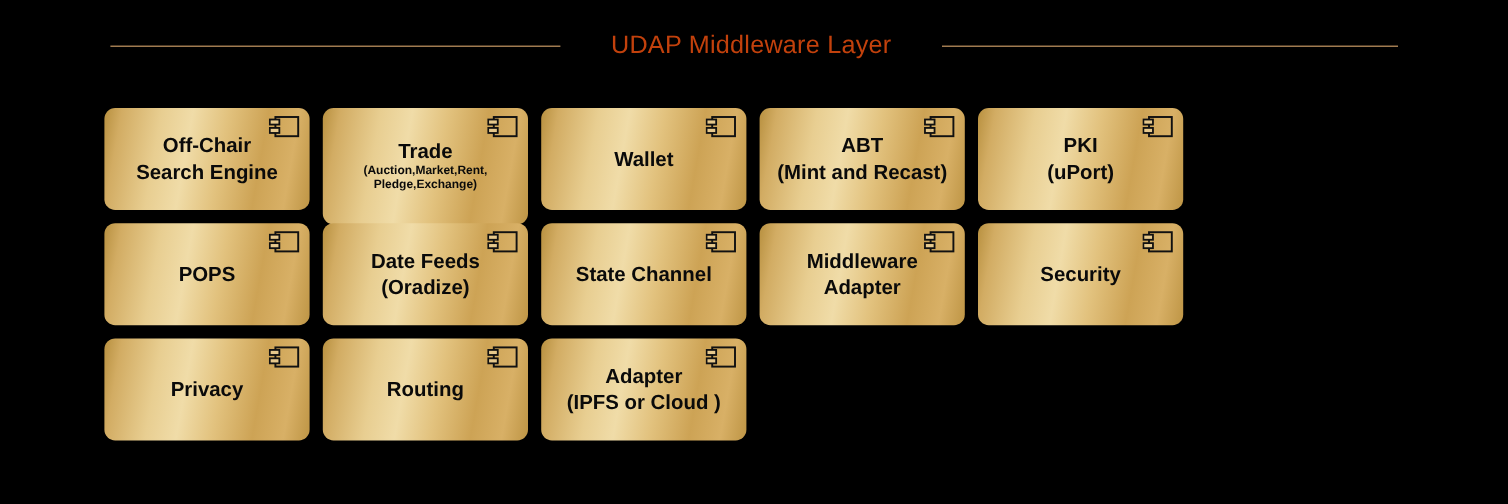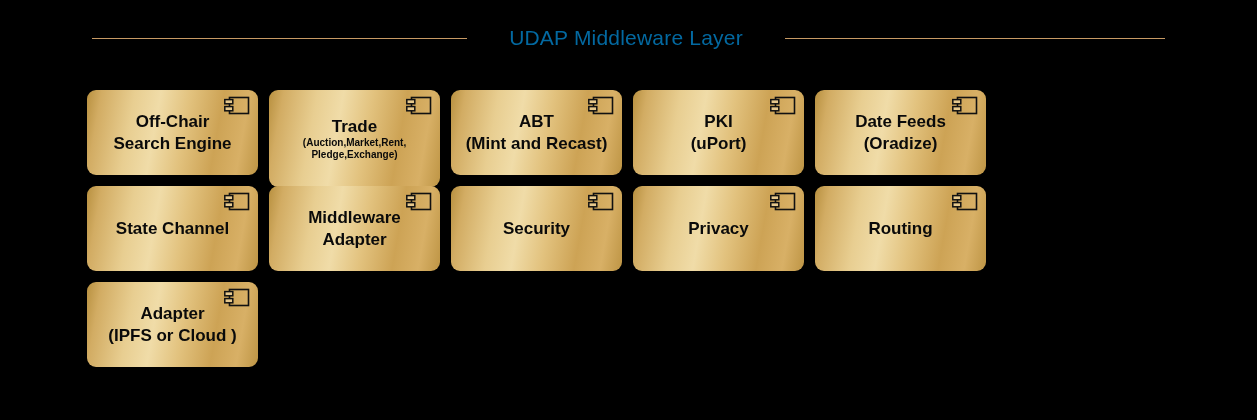--- a/index.html
+++ b/index.html
@@ -27,21 +27,21 @@
     justify-content: center;
   }
   .rule {
     height: 1px;
     background: #C79A64;
     flex: none;
   }
   .rule-left  { width: 375px; margin-right: 0px; }
   .rule-right { width: 380px; margin-left: 0px; }
   .layer-title {
-    color: #0369a1;
+    color: #c2410c;
     font-size: 21px;
     font-weight: 400;
     white-space: nowrap;
     padding: 0 42px;
     letter-spacing: 0.2px;
   }
 
   
   .grid {
     position: absolute;
@@ -150,20 +150,30 @@
       <div class="label-small">Pledge,Exchange)</div>
     </div>
     <div class="component">
       <span class="comp-icon">
 <svg width="26" height="20" viewBox="0 0 26 20" xmlns="http://www.w3.org/2000/svg">
   <rect x="5.5" y="1.5" width="19" height="16" fill="none" stroke="#111" stroke-width="1.6"></rect>
   <rect x="0.8" y="3.6" width="8" height="4.2" fill="#E6C88C" stroke="#111" stroke-width="1.5"></rect>
   <rect x="0.8" y="10.6" width="8" height="4.2" fill="#E6C88C" stroke="#111" stroke-width="1.5"></rect>
 </svg>
       </span>
+      <div class="label-main">Wallet</div>
+    </div>
+    <div class="component">
+      <span class="comp-icon">
+<svg width="26" height="20" viewBox="0 0 26 20" xmlns="http://www.w3.org/2000/svg">
+  <rect x="5.5" y="1.5" width="19" height="16" fill="none" stroke="#111" stroke-width="1.6"></rect>
+  <rect x="0.8" y="3.6" width="8" height="4.2" fill="#E6C88C" stroke="#111" stroke-width="1.5"></rect>
+  <rect x="0.8" y="10.6" width="8" height="4.2" fill="#E6C88C" stroke="#111" stroke-width="1.5"></rect>
+</svg>
+      </span>
       <div class="label-main">ABT</div>
       <div class="label-sub">(Mint and Recast)</div>
     </div>
     <div class="component">
       <span class="comp-icon">
 <svg width="26" height="20" viewBox="0 0 26 20" xmlns="http://www.w3.org/2000/svg">
   <rect x="5.5" y="1.5" width="19" height="16" fill="none" stroke="#111" stroke-width="1.6"></rect>
   <rect x="0.8" y="3.6" width="8" height="4.2" fill="#E6C88C" stroke="#111" stroke-width="1.5"></rect>
   <rect x="0.8" y="10.6" width="8" height="4.2" fill="#E6C88C" stroke="#111" stroke-width="1.5"></rect>
 </svg>
@@ -172,20 +182,30 @@
       <div class="label-sub">(uPort)</div>
     </div>
     <div class="component">
       <span class="comp-icon">
 <svg width="26" height="20" viewBox="0 0 26 20" xmlns="http://www.w3.org/2000/svg">
   <rect x="5.5" y="1.5" width="19" height="16" fill="none" stroke="#111" stroke-width="1.6"></rect>
   <rect x="0.8" y="3.6" width="8" height="4.2" fill="#E6C88C" stroke="#111" stroke-width="1.5"></rect>
   <rect x="0.8" y="10.6" width="8" height="4.2" fill="#E6C88C" stroke="#111" stroke-width="1.5"></rect>
 </svg>
       </span>
+      <div class="label-main">POPS</div>
+    </div>
+    <div class="component">
+      <span class="comp-icon">
+<svg width="26" height="20" viewBox="0 0 26 20" xmlns="http://www.w3.org/2000/svg">
+  <rect x="5.5" y="1.5" width="19" height="16" fill="none" stroke="#111" stroke-width="1.6"></rect>
+  <rect x="0.8" y="3.6" width="8" height="4.2" fill="#E6C88C" stroke="#111" stroke-width="1.5"></rect>
+  <rect x="0.8" y="10.6" width="8" height="4.2" fill="#E6C88C" stroke="#111" stroke-width="1.5"></rect>
+</svg>
+      </span>
       <div class="label-main">Date Feeds</div>
       <div class="label-sub">(Oradize)</div>
     </div>
     <div class="component">
       <span class="comp-icon">
 <svg width="26" height="20" viewBox="0 0 26 20" xmlns="http://www.w3.org/2000/svg">
   <rect x="5.5" y="1.5" width="19" height="16" fill="none" stroke="#111" stroke-width="1.6"></rect>
   <rect x="0.8" y="3.6" width="8" height="4.2" fill="#E6C88C" stroke="#111" stroke-width="1.5"></rect>
   <rect x="0.8" y="10.6" width="8" height="4.2" fill="#E6C88C" stroke="#111" stroke-width="1.5"></rect>
 </svg>

